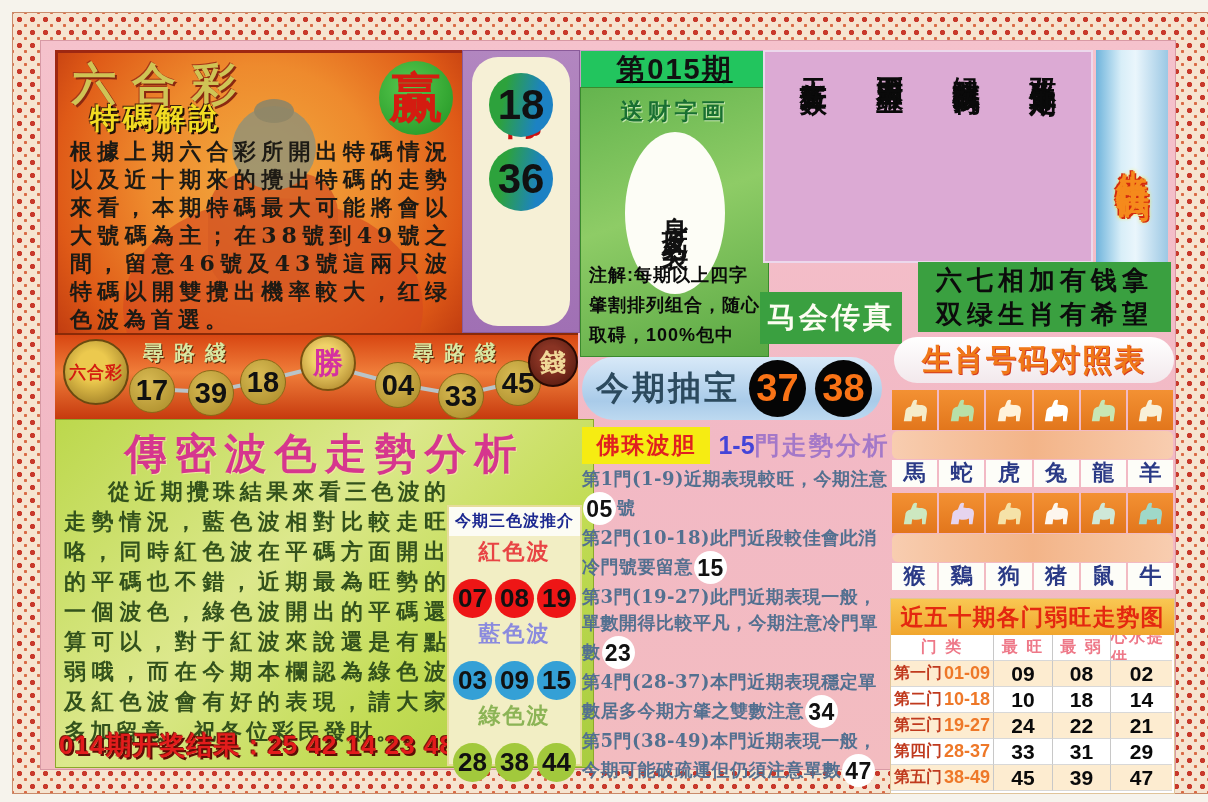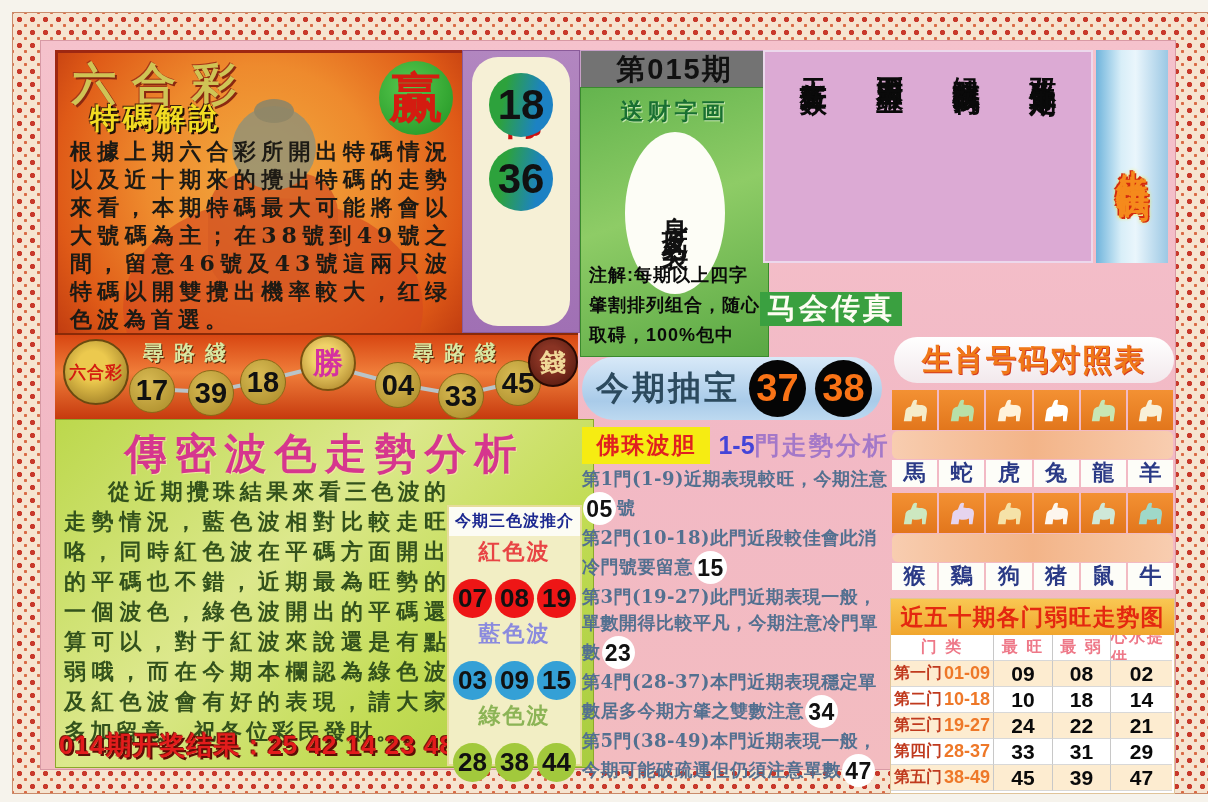--- a/index.html
+++ b/index.html
@@ -89,22 +89,22 @@
     color:#1c2890;padding:4px 0;font-family:"DejaVu Serif",serif;letter-spacing:1px;}
   .wave-label{font-size:22px;font-weight:bold;letter-spacing:2px;margin-top:1px;
     font-family:"DejaVu Serif",serif;}
   .wl-red{color:#e84444;} .wl-blue{color:#8a8ade;} .wl-green{color:#8cb456;}
   .wave-row{display:flex;gap:3px;margin-top:12px;}
   .wave-ball{width:39px;height:39px;border-radius:50%;}
   .wb-red{background:#ee1616;} .wb-blue{background:#34a0d6;} .wb-green{background:#a2c93c;}
   .wave-ball span{font-size:26px;font-weight:bold;color:#111;}
 
   
-  #issue-header{left:580px;top:50px;width:187px;height:37px;background:#737373;
-    border:1px solid #c8a0c8;}
+  #issue-header{left:580px;top:50px;width:187px;height:37px;background:#22c55e;
+    border:1px solid #c8a0c8;text-decoration:underline;}
   #issue-header span{font-size:29px;font-weight:bold;color:#111;letter-spacing:2px;}
   #gift-panel{left:580px;top:87px;width:187px;height:268px;
     background:linear-gradient(160deg,#64b44e 0%,#8ecc66 45%,#5aa844 100%);
     border:1px solid #3a8a2e;}
   #gift-title{position:absolute;left:0;top:8px;width:100%;text-align:center;font-size:23px;
     font-weight:bold;letter-spacing:4px;color:#187032;text-shadow:1px 1px 0 #c8e8b0;}
   #gift-oval{position:absolute;left:44px;top:44px;width:100px;height:162px;border-radius:50%;
     background:#fdfdf6;}
   #gift-oval span{writing-mode:vertical-rl;text-orientation:upright;font-size:27px;font-weight:bold;
     color:#111;letter-spacing:9px;font-family:"DejaVu Serif",serif;}
@@ -141,21 +141,21 @@
     color:#0a0a0a;letter-spacing:2px;}
 
   
   #supply-strip{left:1096px;top:50px;width:72px;height:213px;
     background:linear-gradient(90deg,#6fb4dc 0%,#d8eef8 35%,#eaf6fc 55%,#9cc8e4 100%);}
   #supply-strip span{writing-mode:vertical-rl;text-orientation:upright;font-size:33px;font-weight:bold;
     color:#f58a1c;letter-spacing:5px;
     text-shadow:1.5px 1.5px 0 #d42a10,-1.5px -1.5px 0 #d42a10,0 0 4px #ffe818;}
 
   
-  #mahui-label{left:760px;top:292px;width:142px;height:34px;background:#3aa040;justify-content:center;}
+  #mahui-label{left:760px;top:292px;width:142px;height:52px;background:#3aa040;justify-content:center;}
   #mahui-label span{font-size:29px;font-weight:bold;color:#fdfdf2;letter-spacing:3px;
     font-family:"DejaVu Serif",serif;}
   #tip-box{left:918px;top:262px;width:253px;height:70px;background:#3aa040;
     display:flex;flex-direction:column;align-items:center;justify-content:center;}
   #tip-box div{font-size:26px;font-weight:bold;color:#0c0c0c;letter-spacing:5px;line-height:34px;
     font-family:"DejaVu Serif",serif;}
 
   
   #zodiac-title{left:894px;top:337px;width:280px;height:46px;border-radius:24px;
     background:linear-gradient(180deg,#ffffff,#f2e8ec);}
@@ -363,20 +363,24 @@
     <div class="phrase-col">双蓝生肖定本期</div>
   </div>
 
   <div id="supply-strip" class="abs ctr">
     <span>生肖特供码</span>
   </div>
 
   <div id="mahui-label" class="abs ctr">
     <span>马会传真</span>
   </div>
+  <div id="tip-box" class="abs">
+    <div>六七相加有钱拿</div>
+    <div>双绿生肖有希望</div>
+  </div>
 
   <div id="zodiac-title" class="abs ctr">
     <span>生肖号码对照表</span>
   </div>
   <div id="zodiac-table" class="abs">
     <div class="zrow zr1">
       <div class="zcell">
           <svg viewBox="0 0 48 40">
             <path d="M8 36 L10 24 Q10 16 18 15 L20 10 Q22 4 27 6 L26 12 Q30 13 34 13 Q42 14 41 22 L39 36 L34 36 L34 28 Q28 31 20 29 L19 36 Z"></path>
           </svg>

